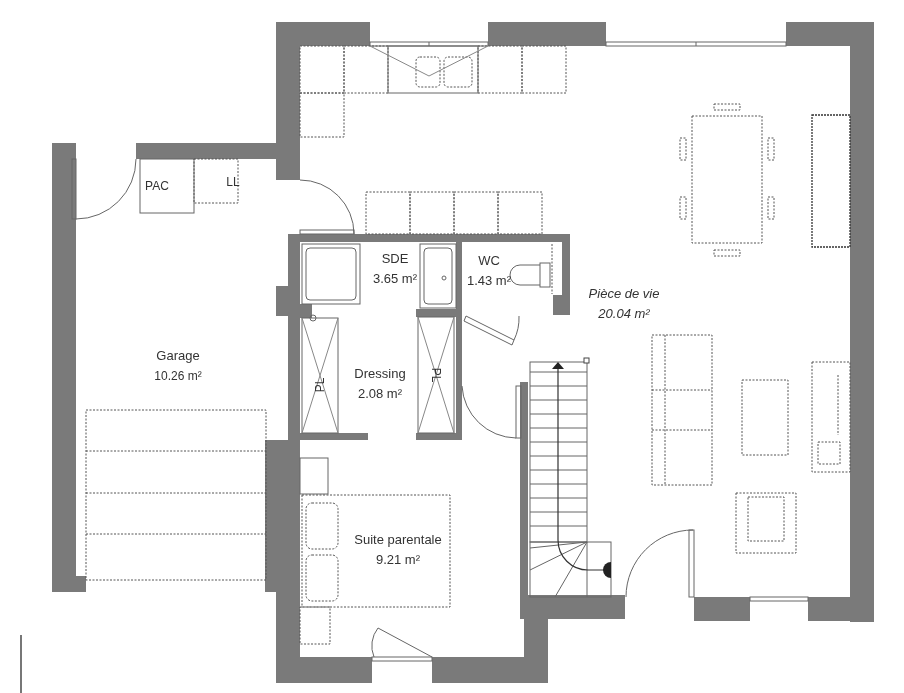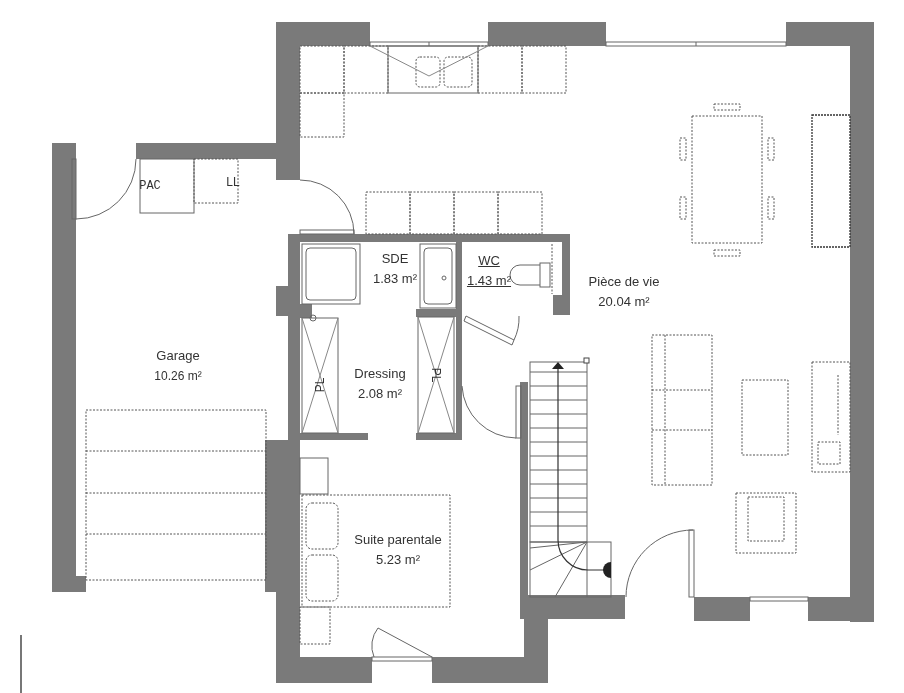--- a/index.html
+++ b/index.html
@@ -194,55 +194,55 @@
     <rect class="dash" x="818" y="442" width="22" height="22"></rect>
     <line class="dash" x1="838" y1="375" x2="838" y2="435"></line>
 
     <rect class="dash" x="736" y="493" width="60" height="60"></rect>
     <rect class="dash" x="748" y="497" width="36" height="44"></rect>
   </g>
 
   <line x1="21" y1="635" x2="21" y2="693" stroke="#777" stroke-width="2"></line>
 </svg>
 
-<div class="label" style="left:150px; top:176px;font-family:Liberation Mono, monospace;">
+<div class="label" style="left:157px; top:176px;">
   <span class="small">PAC</span>
 </div>
 <div class="label" style="left:233px; top:172px;">
   <span class="small">LL</span>
 </div>
 
 <div class="label" style="left:178px; top:346px;">
   <span>Garage</span>
   <span class="small">10.26 m²</span>
 </div>
 
 <div class="label" style="left:395px; top:249px;">
   <span>SDE</span>
-  <span>1.83 m²</span>
-</div>
-
-<div class="label" style="left:489px; top:251px;text-decoration:underline;">
+  <span>3.65 m²</span>
+</div>
+
+<div class="label" style="left:489px; top:251px;">
   <span>WC</span>
   <span>1.43 m²</span>
 </div>
 
 <div class="label" style="left:380px; top:354px;margin-top:10px;">
   <span>Dressing</span>
   <span>2.08 m²</span>
 </div>
 
-<div class="label" style="left:624px; top:272px;">
+<div class="label" style="left:624px; top:284px;font-style:italic;">
   <span>Pièce de vie</span>
   <span>20.04 m²</span>
 </div>
 
 <div class="label" style="left:398px; top:530px;text-align:center;">
   <span>Suite parentale</span>
-  <span>5.23 m²</span>
+  <span>9.21 m²</span>
 </div>
 
 <div class="label small" style="left:320px; top:375px; transform:translateX(-50%) rotate(-90deg);">
   <span>PL</span>
 </div>
 <div class="label small" style="left:436px; top:365px; transform:translateX(-50%) rotate(90deg);">
   <span>PL</span>
 </div>
 
 </body></html>

